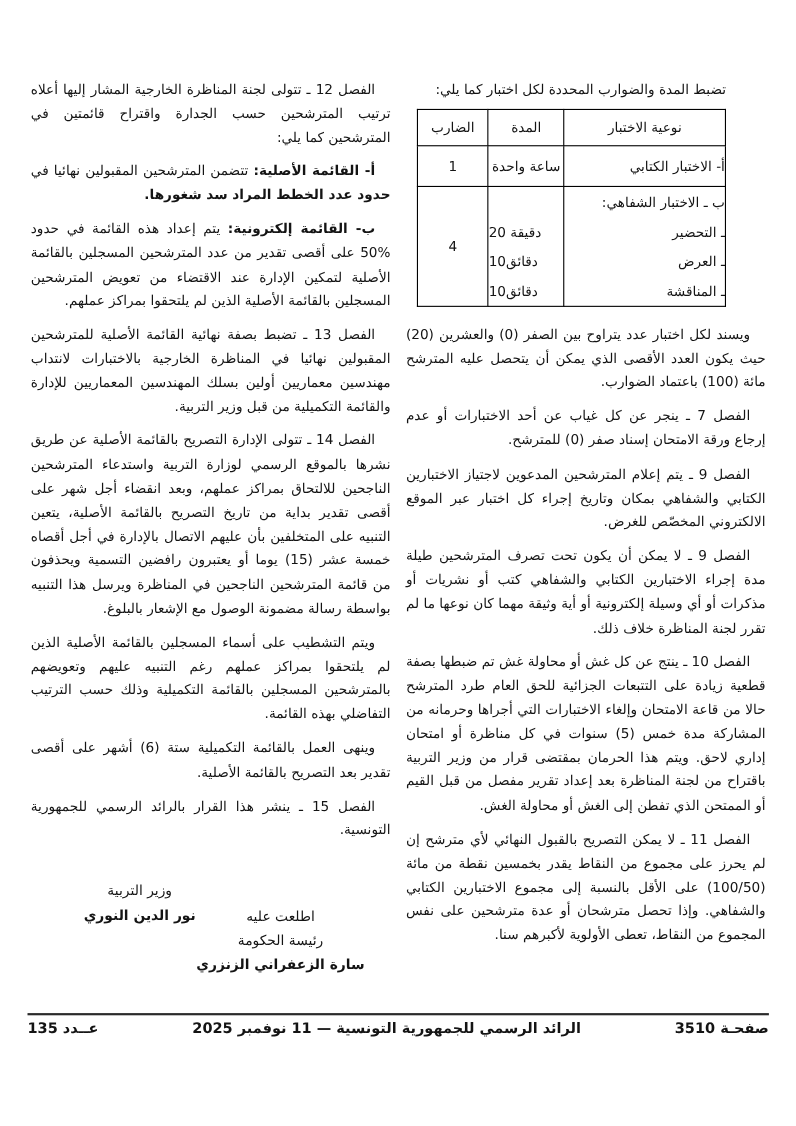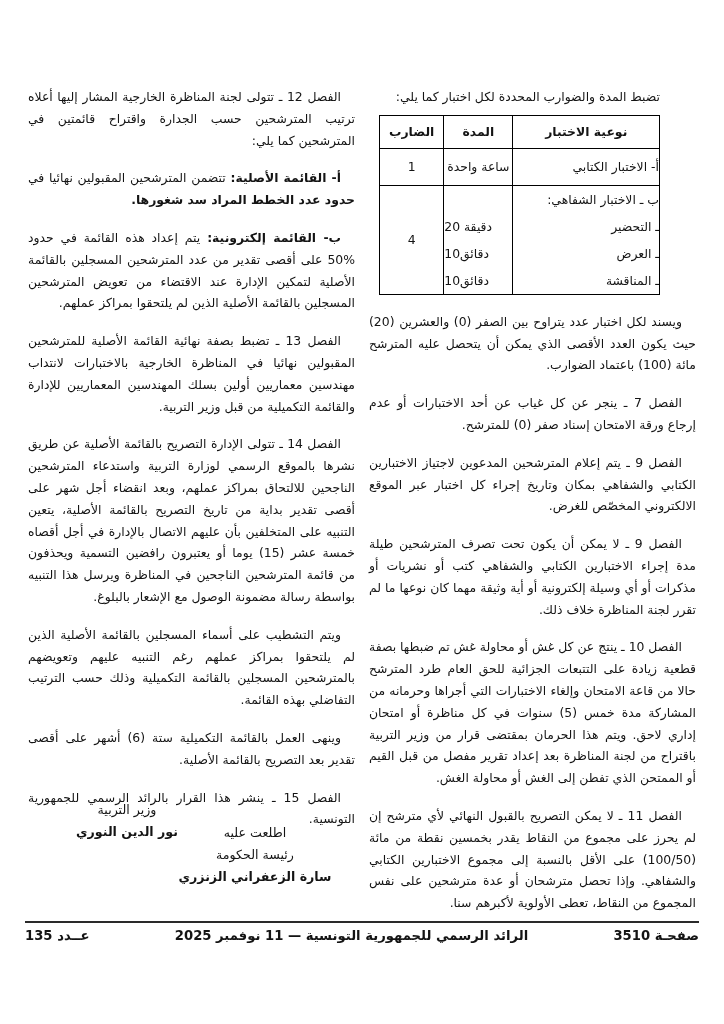--- a/index.html
+++ b/index.html
@@ -16,42 +16,42 @@
   .columns{
     position:absolute;
     top:70px;right:28px;
     width:668px;height:846px;
     display:flex;
     gap:14px;
     overflow:hidden;
   }
   .col{width:327px;position:relative;}
   p{
-    margin:16px 0 9px 0;
+    margin:0 0 9px 0;
     font-size:12.4px;
     line-height:21.8px;
     text-align:justify;
     text-indent:14px;
   }
   .intro-line{text-indent:36px;margin-bottom:7px;}
   b{font-weight:bold;}
   
   table.exam{
     border-collapse:collapse;
     table-layout:fixed;
     width:281px;
     margin:5px 36px 14px 0;
   }
   table.exam th, table.exam td{
     border:1.4px solid #000;
     font-size:12.4px;
     padding:0;
     vertical-align:middle;
   }
-  table.exam th{font-weight:bold;text-align:center;height:32px;}
+  table.exam th{font-weight:normal;text-align:center;height:32px;}
   td.type-cell{text-align:right;padding:8px 6px;}
   td.c{text-align:center;}
   tr.r1 td{height:36px;}
   .cell-lines div{height:27px;line-height:27px;}
   td.lines-cell{vertical-align:top;padding:3px 6px 2px 2px;}
   td.lines-dur{vertical-align:top;padding:3px 2px 2px 2px;}
   .ltr-num{direction:ltr;unicode-bidi:isolate;}
   
   .date-line{
     position:absolute;top:712px;left:0;right:0;

